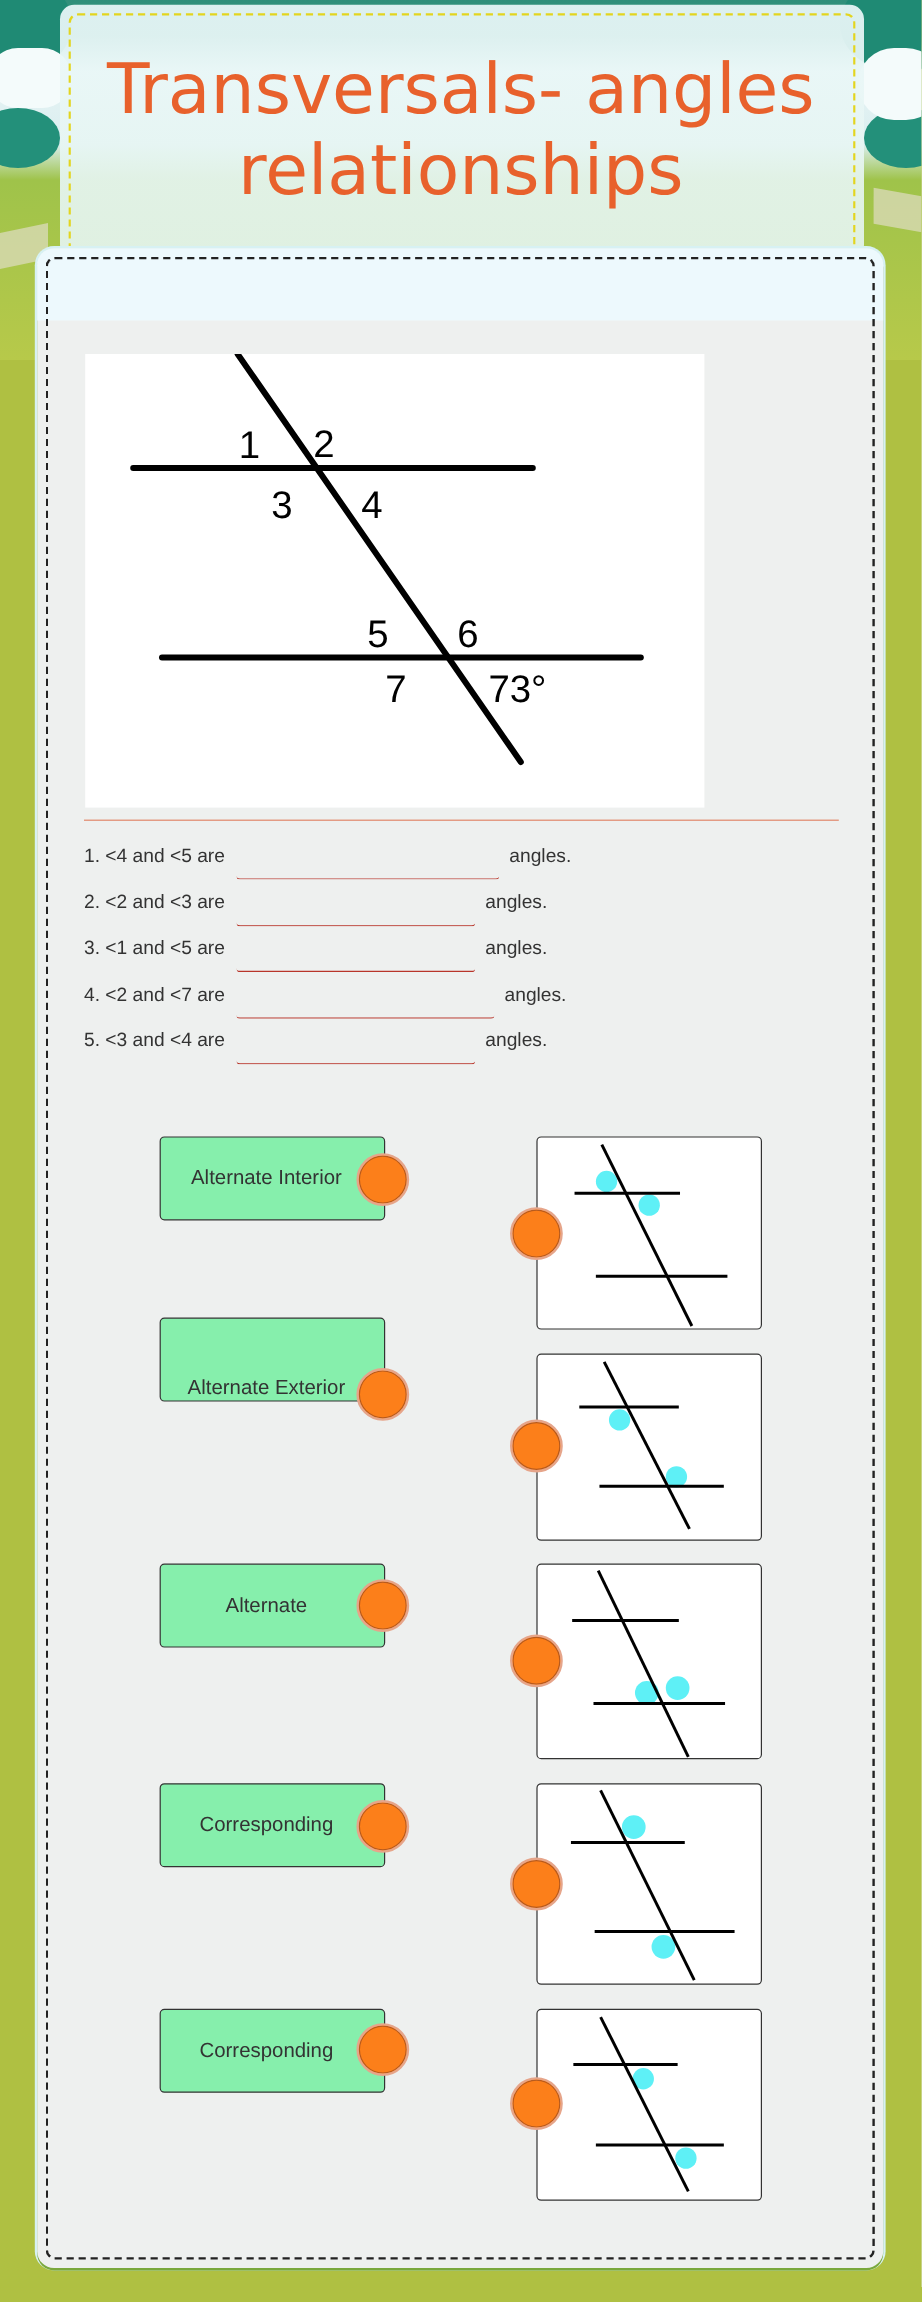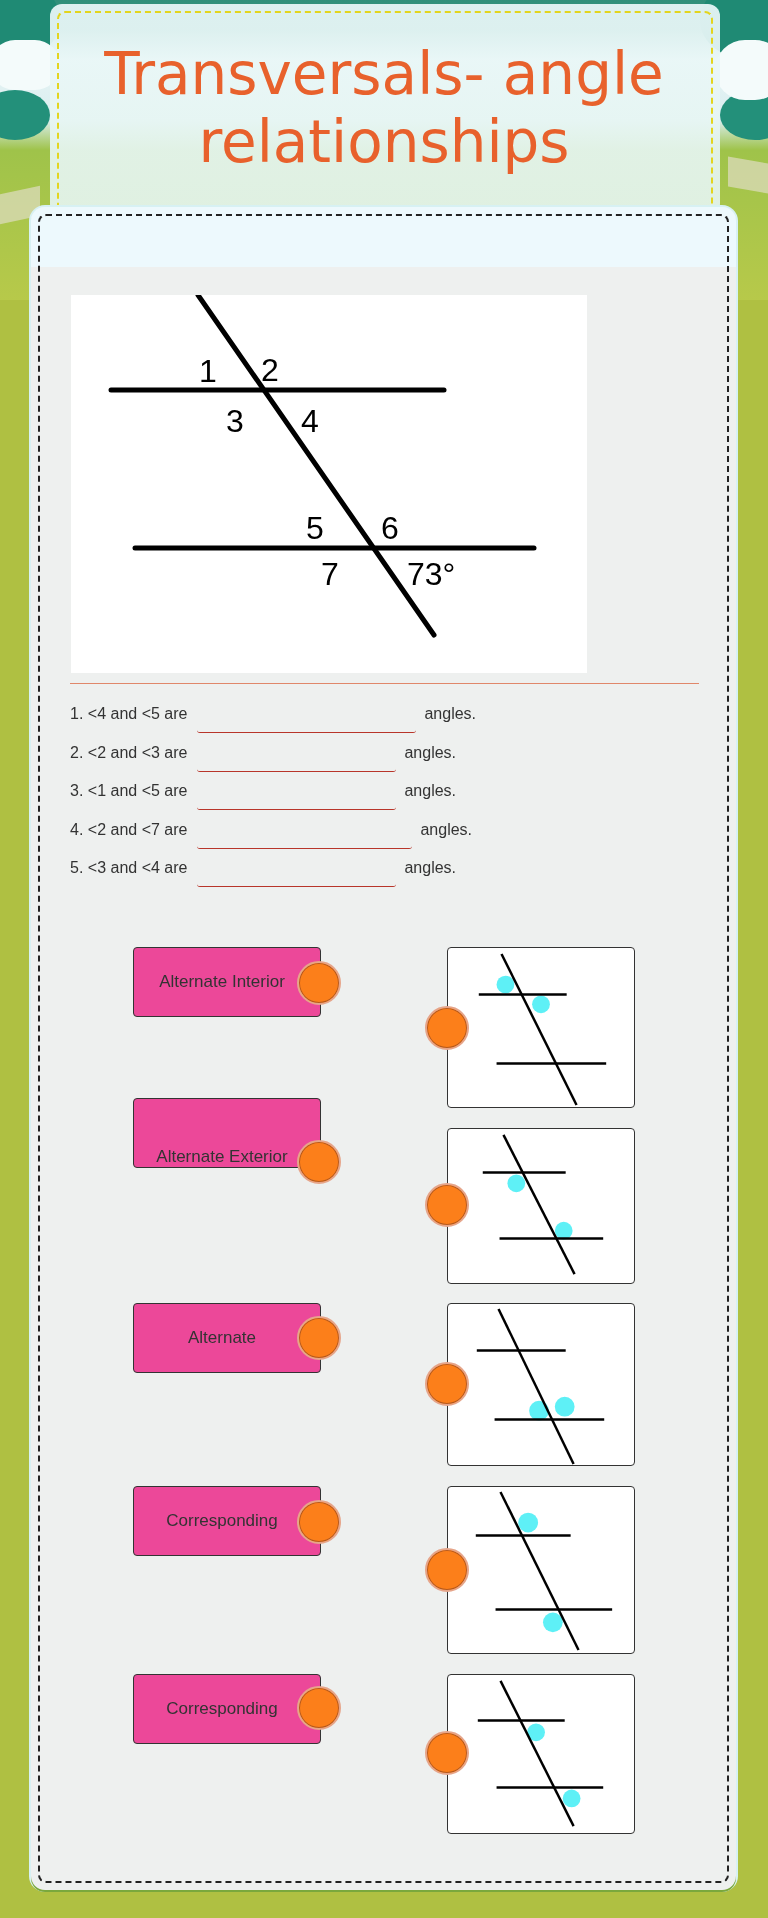--- a/index.html
+++ b/index.html
@@ -62,21 +62,21 @@
     font-size: 16px; color: #333; font-family: "Liberation Sans", sans-serif;
   }
   .q .blank {
     display: inline-block; height: 26px; margin: 0 8px 0 10px;
     border-bottom: 1.5px solid #b8352a; border-radius: 0 0 3px 3px;
     background: transparent; outline: none; border-top: none; border-left: none; border-right: none;
     position: relative; top: 6px;
   }
   .match-left {
     position: absolute; left: 133px; width: 188px; height: 70px;
-    background: #ec4899; border: 1.5px solid #333; border-radius: 4px;
+    background: #86efac; border: 1.5px solid #333; border-radius: 4px;
     display: flex; align-items: center; justify-content: center;
     font-size: 17px; color: #333; font-family: "Liberation Sans", sans-serif;
     padding-right: 18px; white-space: nowrap; overflow: hidden;
   }
   .match-left span { padding-left: 8px; }
   .dot {
     position: absolute; width: 44px; height: 44px; border-radius: 50%;
     background: #fc7f1a; border: 2px solid #e6a58a;
     box-shadow: 0 0 0 1px #b65a1e inset;
   }
@@ -97,21 +97,21 @@
   <div class="tree" style="left:720px;top:90px;width:70px;height:50px;background:#23907a;"></div>
   <div class="cloud" style="left:-10px;top:40px;width:70px;height:50px;"></div>
   <div class="cloud" style="left:715px;top:40px;width:70px;height:60px;"></div>
   <div class="path-band" style="left:0;top:190px;width:40px;height:30px;transform:skewY(-12deg);"></div>
   <div class="path-band" style="left:728px;top:160px;width:40px;height:30px;transform:skewY(10deg);"></div>
 </div>
 
 <div class="title-card">
   <div class="dash"></div>
 </div>
-<h1 class="title">Transversals- angle relationships</h1>
+<h1 class="title">Transversals- angles relationships</h1>
 
 <div class="sheet">
   <div class="sheet-top"></div>
   <div class="sheet-dash"></div>
 </div>
 
 <div class="diagram">
   <svg viewBox="0 0 516 378">
     <line x1="40" y1="95" x2="373" y2="95" stroke="#000" stroke-width="5" stroke-linecap="round"></line>
     <line x1="64" y1="253" x2="463" y2="253" stroke="#000" stroke-width="5" stroke-linecap="round"></line>

